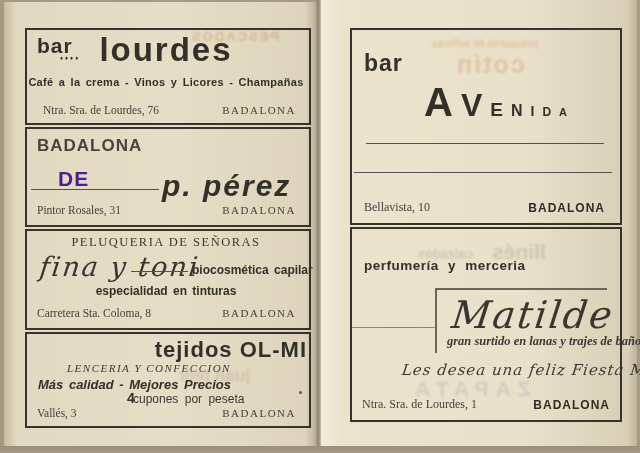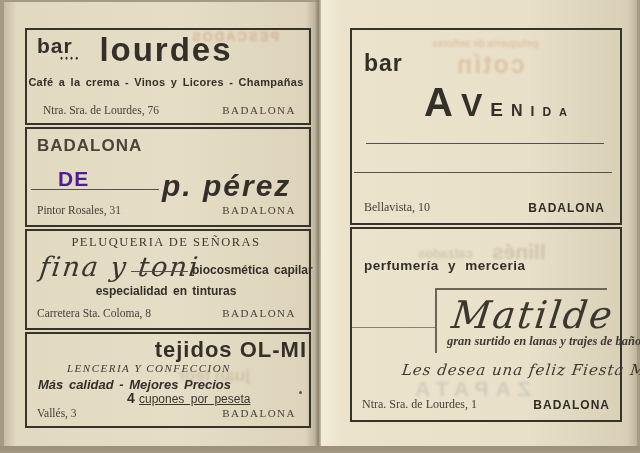--- a/index.html
+++ b/index.html
@@ -59,21 +59,21 @@
   .l3-side{left:192px;top:263px;font-size:12px;word-spacing:2px;}
   .l3-sub{left:25px;top:284px;width:282px;text-align:center;font-size:12px;word-spacing:2px;}
   .l3-addr{left:37px;top:307px;}
   .l3-city{left:0;top:307px;width:296px;text-align:right;}
 
   
   .l4-brand{left:25px;top:337px;width:282px;text-align:right;font-size:22px;letter-spacing:1px;}
   .l4-line1{left:67px;top:362px;font-size:11px;font-style:italic;letter-spacing:1.5px;color:#3c3830;}
   .l4-line2{left:38px;top:377px;font-size:13px;font-style:italic;word-spacing:2px;}
   .l4-num{left:127px;top:390px;font-size:14px;}
-  .l4-line3{left:139px;top:392px;font-size:12px;font-weight:500;word-spacing:3px;color:#3a372f;text-decoration:underline;}
+  .l4-line3{left:133px;top:392px;font-size:12px;font-weight:500;word-spacing:3px;color:#3a372f;}
   .l4-addr{left:37px;top:407px;}
   .l4-city{left:0;top:407px;width:296px;text-align:right;}
 
   
   .r1-bar{left:364px;top:50px;font-size:23px;letter-spacing:1px;}
   .r1-brand{left:424px;top:80px;display:flex;align-items:baseline;height:44px;}
   .r1-brand span{font-family:"Liberation Sans",sans-serif;font-weight:bold;color:#33302a;margin-right:8px;}
   .r1-brand .s1{font-size:40px;}
   .r1-brand .s2{font-size:32px;}
   .r1-brand .s3{font-size:19px;}

